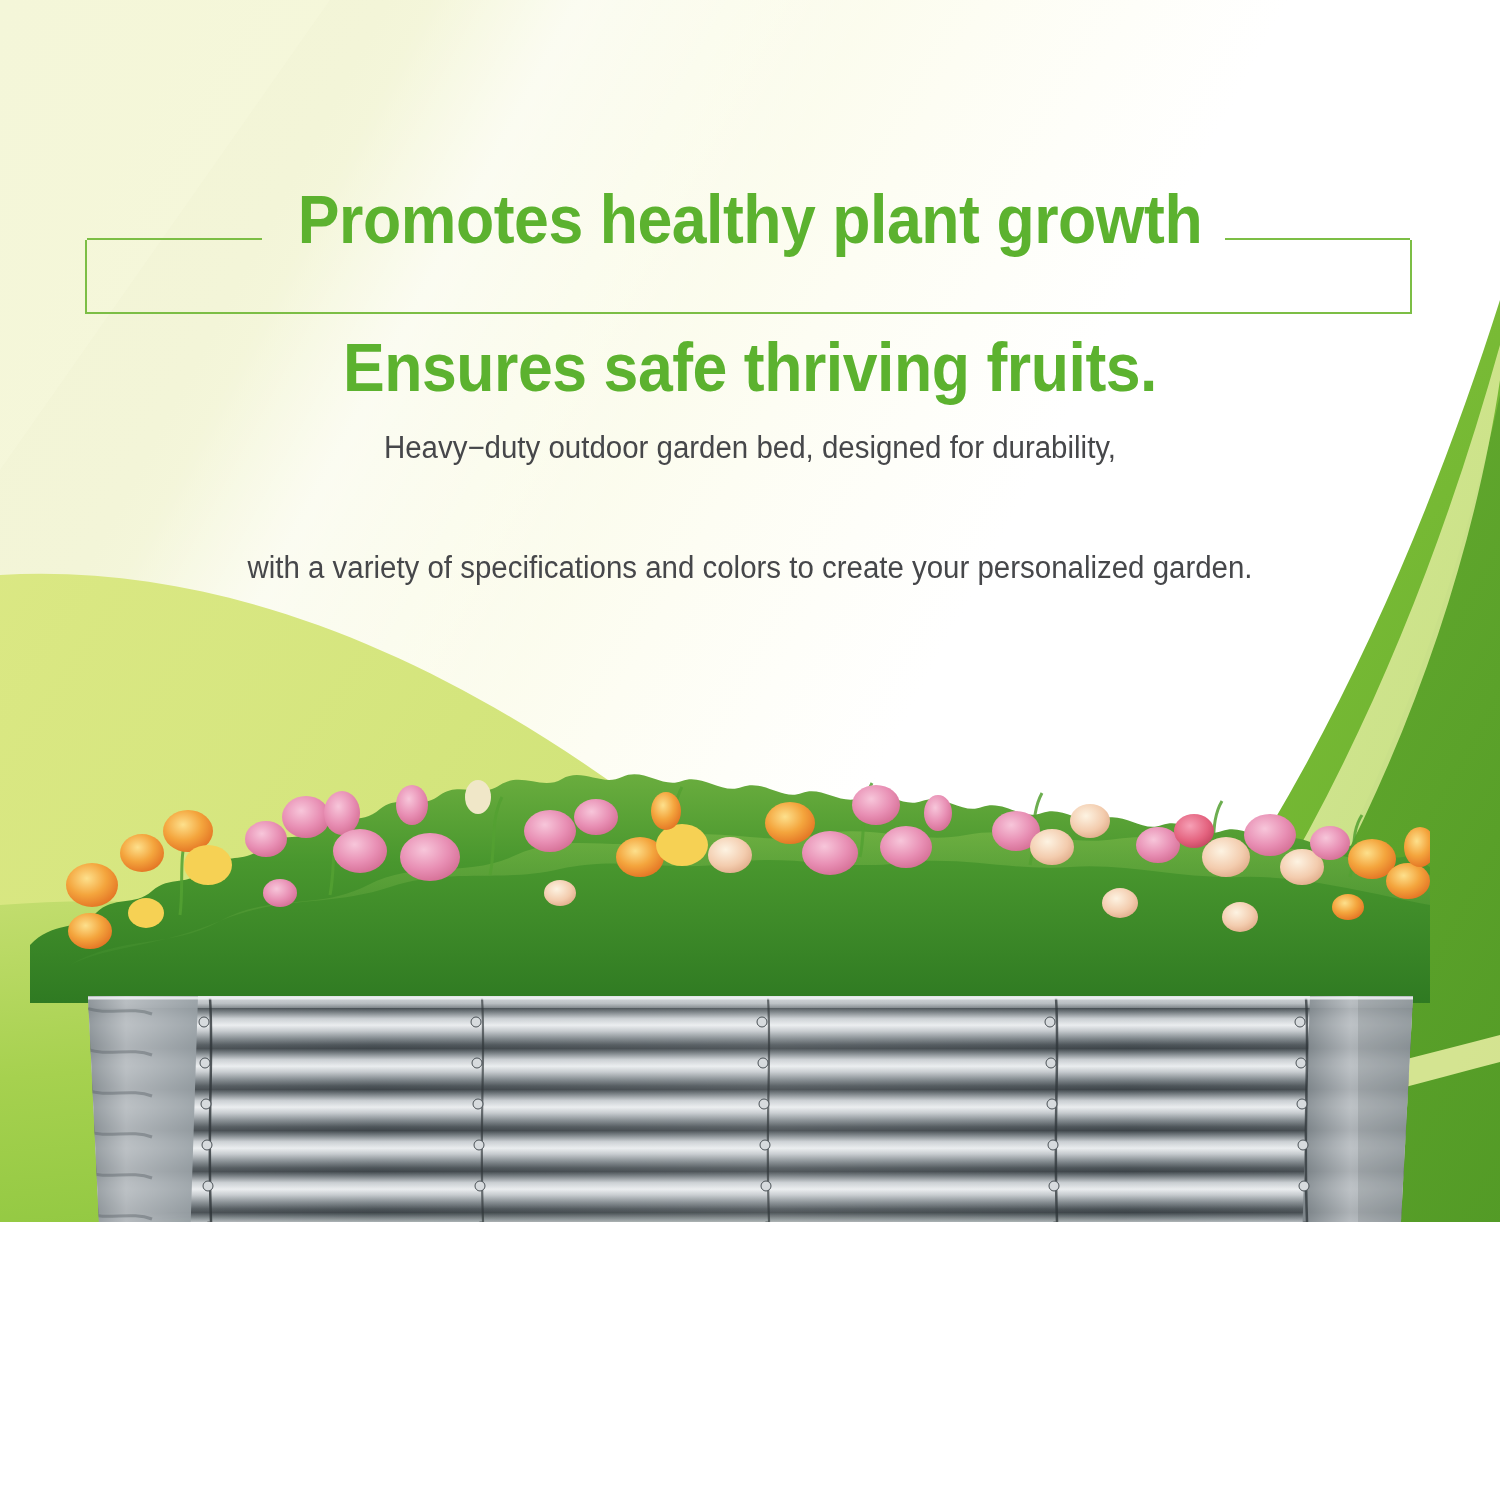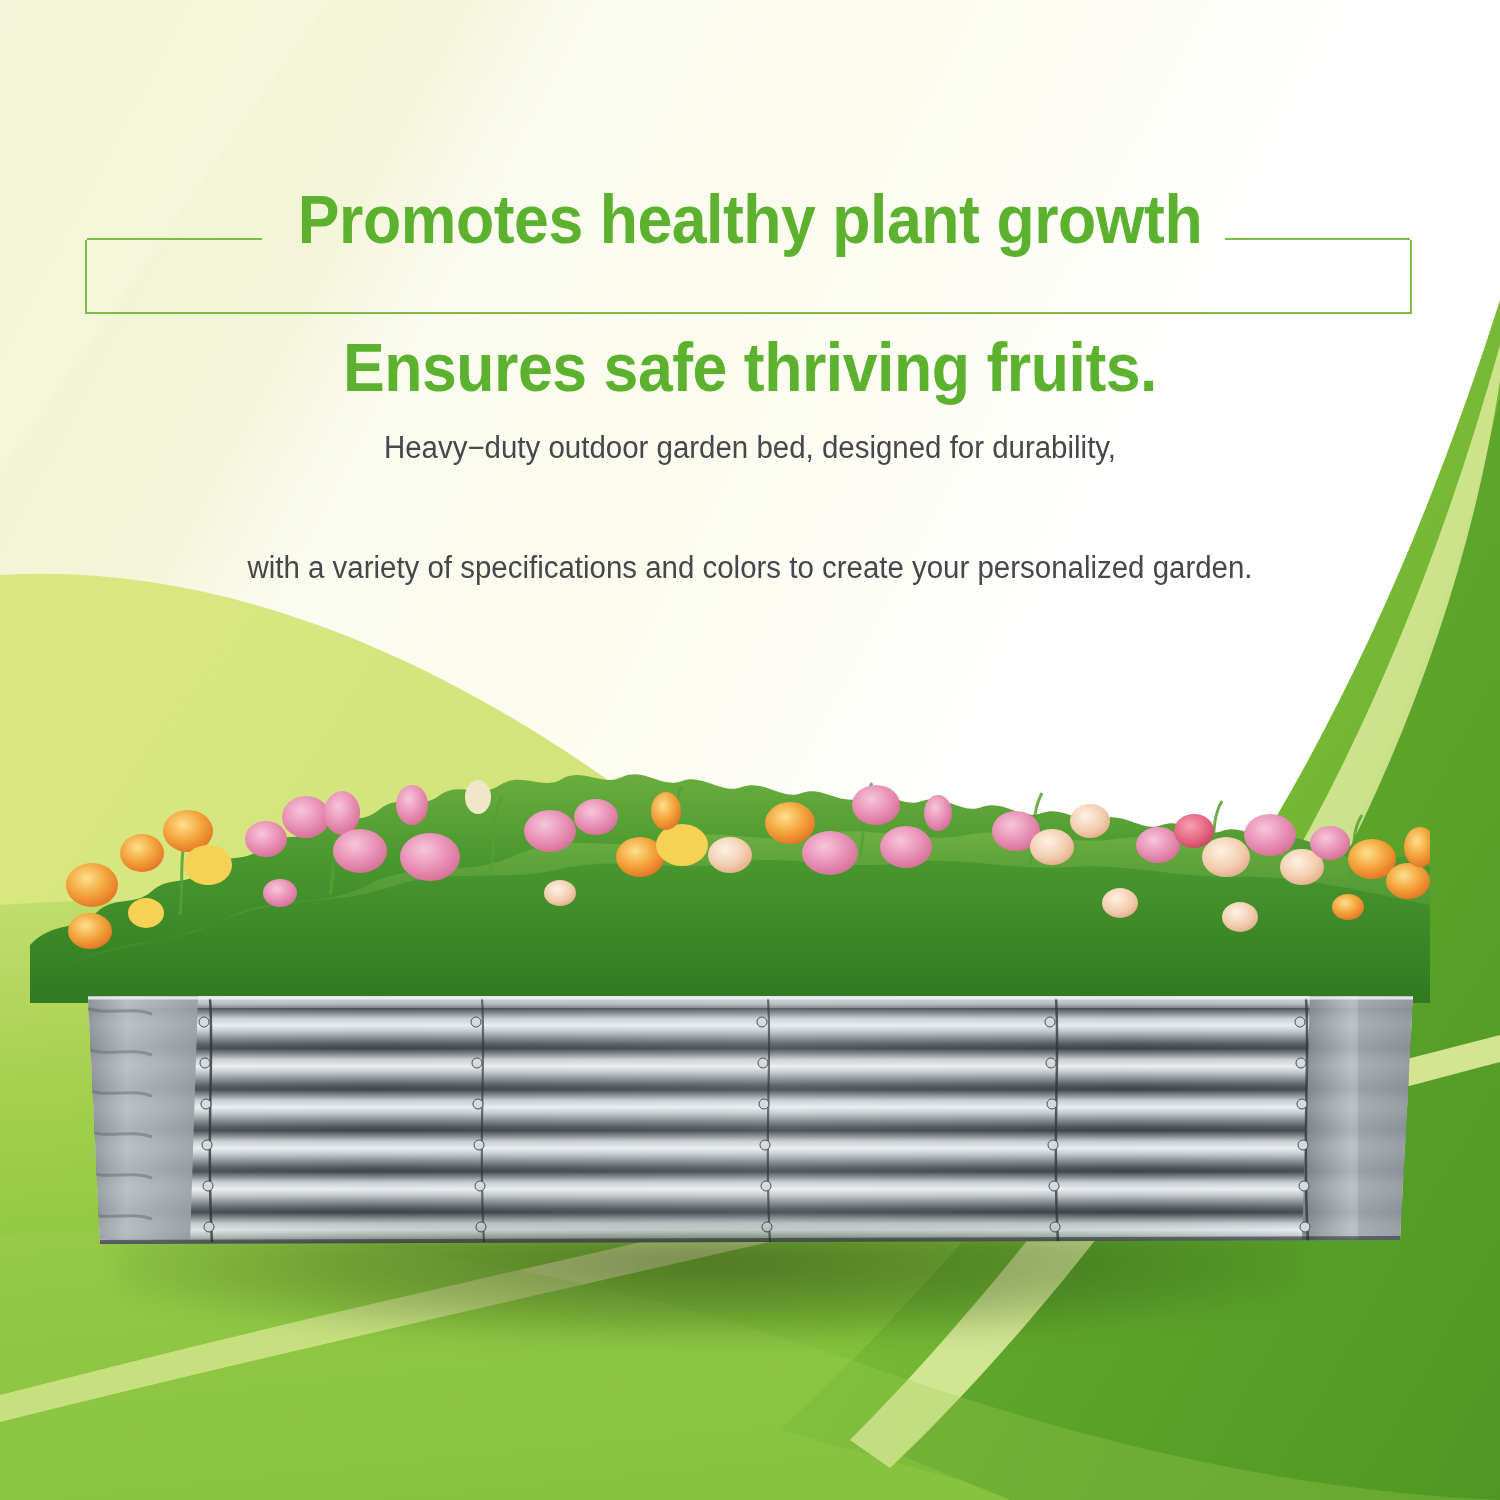--- a/index.html
+++ b/index.html
@@ -1,21 +1,21 @@
 <!DOCTYPE html>
 <html><head>
 <meta charset="utf-8">
 <style>
   html,body{margin:0;padding:0;}
   body{
     width:1500px;height:1500px;overflow:hidden;
     font-family:"Liberation Sans","DejaVu Sans",sans-serif;
     background:#ffffff;
   }
-  #stage{position:relative;width:1500px;height:1500px;overflow:hidden;background:#ffffff;}
+  #stage{position:relative;width:1500px;height:1222px;overflow:hidden;background:#ffffff;}
 
   
   .bg-layer{position:absolute;inset:0;}
   #bg-base{
     background:
       linear-gradient(118deg,
         #f2f4d4 0%,
         #f3f5d8 18%,
         #fafbe8 34%,
         #fdfdf3 46%,

